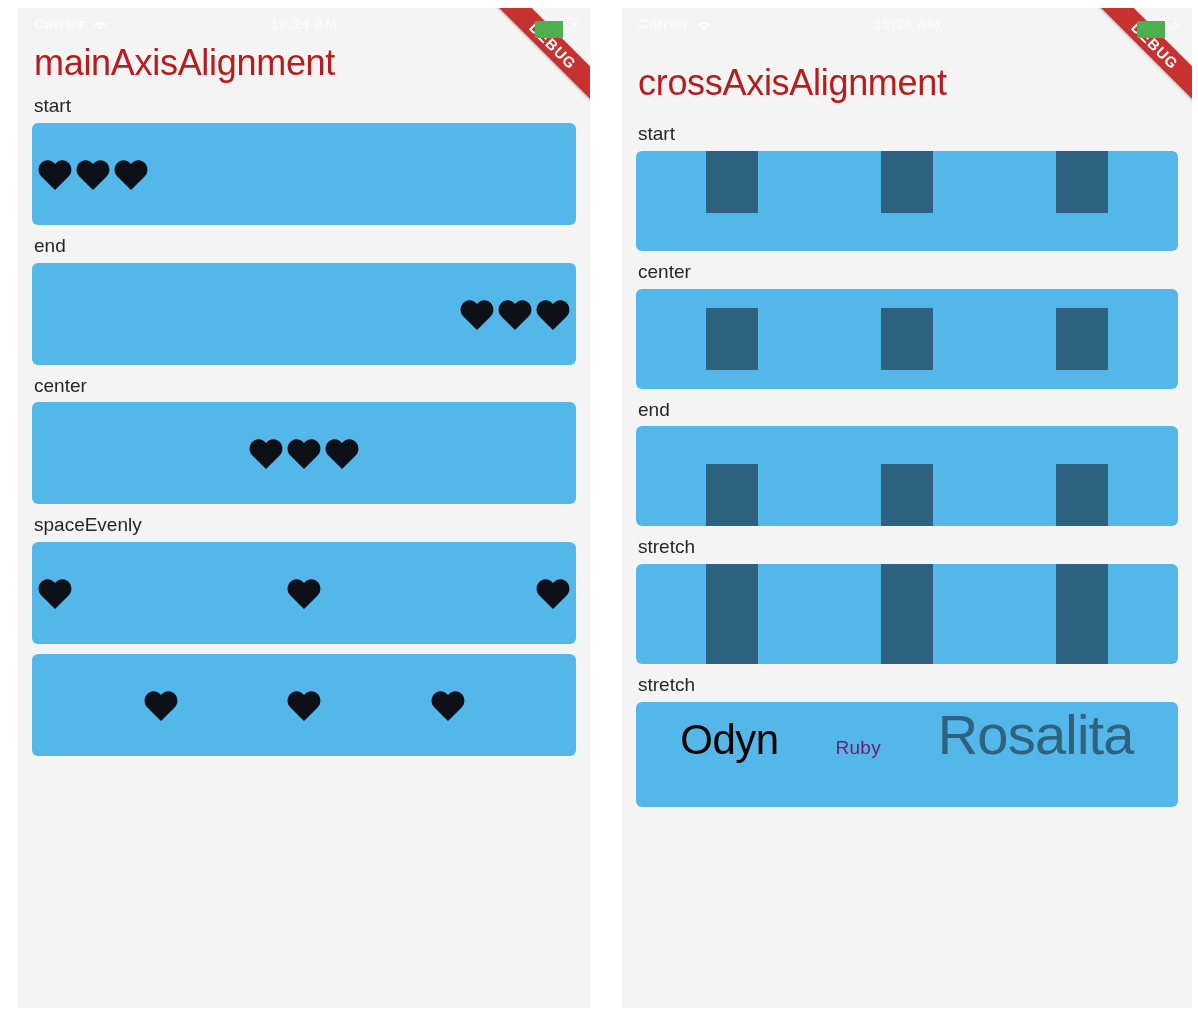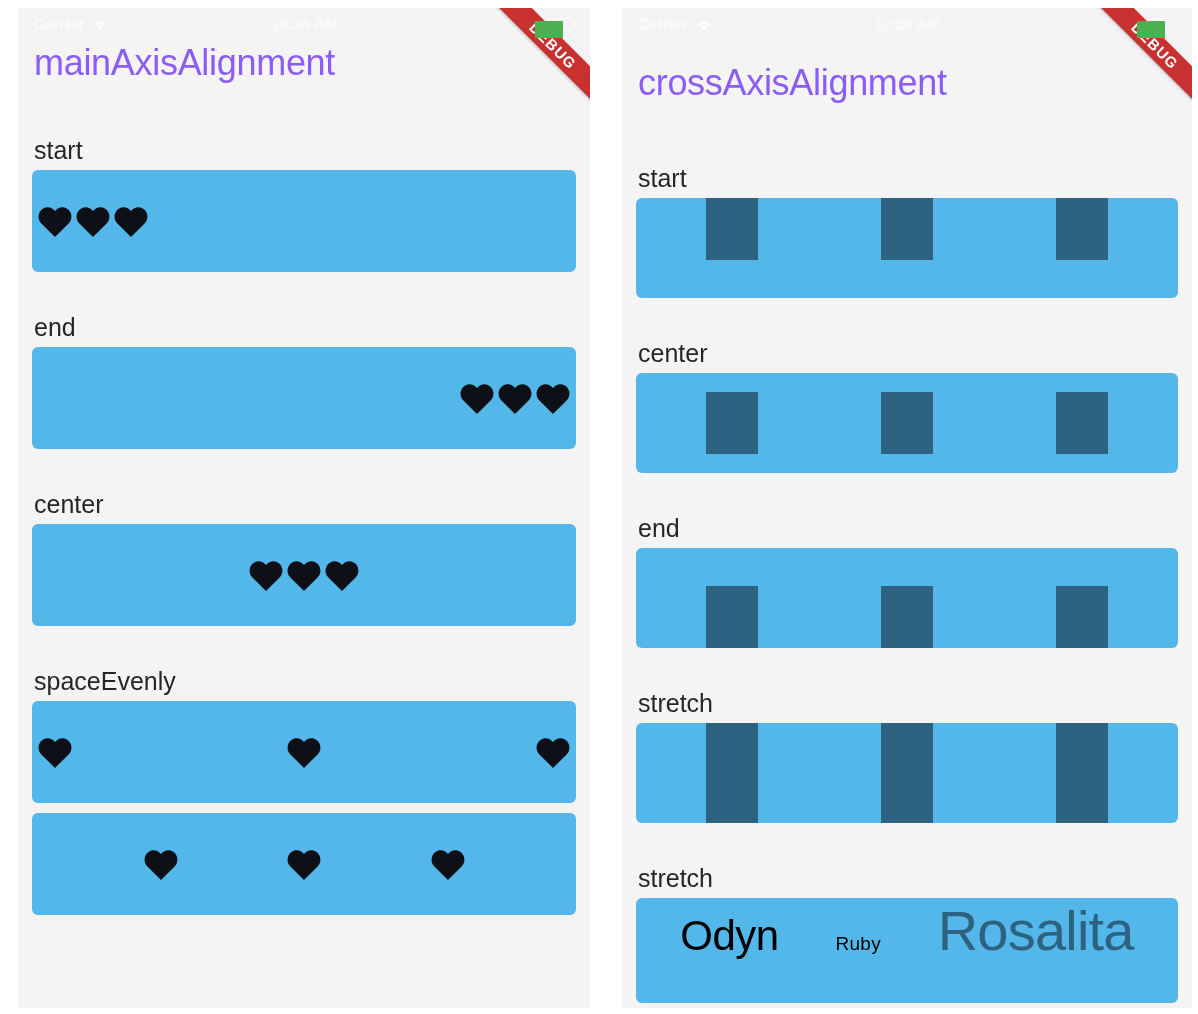--- a/index.html
+++ b/index.html
@@ -72,38 +72,37 @@
     right:-4px; top:3px;
     width:2px; height:5px;
     background:rgba(255,255,255,.85);
     border-radius:0 1px 1px 0;
   }
 
   
   .screen-title {
     font-size:36px;
     font-weight:400;
-    color:#8b5cf6;
+    color:#b91c1c;
     letter-spacing:-0.3px;
     padding:4px 16px 0 16px;
     line-height:1.25;
   }
   .phone-left .screen-title  { padding-top:2px;  padding-bottom:10px; }
   .phone-right .screen-title { padding-top:22px; padding-bottom:18px; }
 
   
   .sections { padding:0 14px; }
   .section { margin-bottom:10px; }
   .section-label {
-    font-size:25px;
+    font-size:19px;
     font-weight:400;
     color:#262626;
     padding:0 2px 5px 2px;
     line-height:1.2;
-    margin-top:40px;
   }
 
   .bar {
     background:#54b7ea;
     border-radius:6px;
     position:relative;
     display:flex;
   }
 
   
@@ -169,21 +168,21 @@
     padding:0 10px;
   }
   .word-odyn {
     font-size:42px;
     color:#000000;
     font-weight:400;
     letter-spacing:-0.5px;
   }
   .word-ruby {
     font-size:19px;
-    color:#000000;
+    color:#701a75;
     font-weight:500;
     letter-spacing:.3px;
   }
   .word-rosalita {
     font-size:56px;
     color:#2d6280;
     font-weight:400;
     letter-spacing:-0.8px;
   }
 

